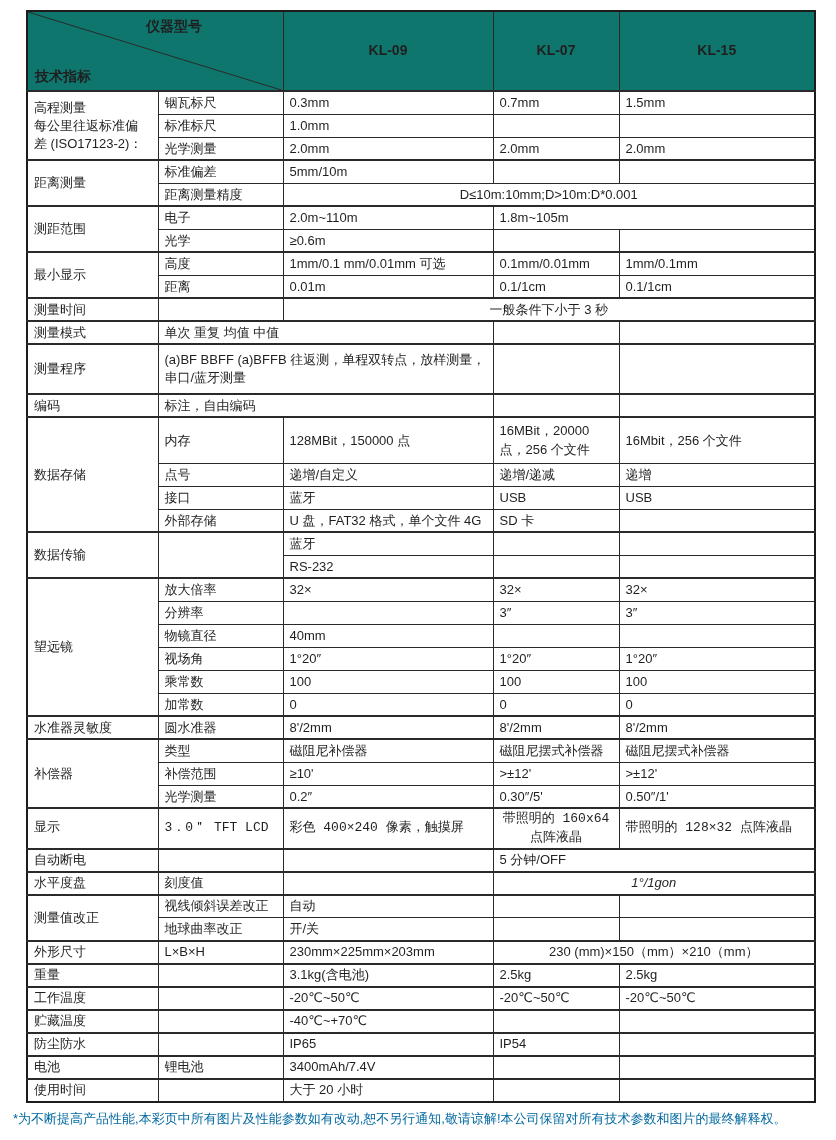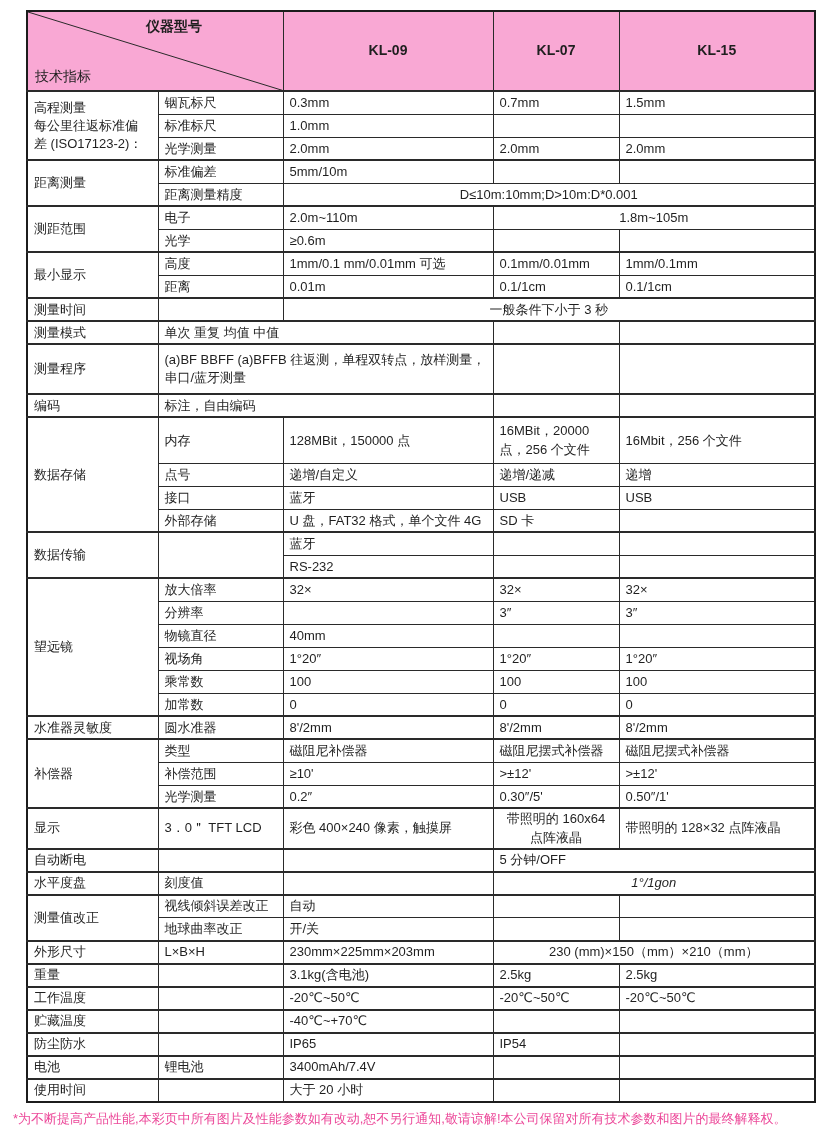--- a/index.html
+++ b/index.html
@@ -18,28 +18,28 @@
     border:1px solid #2a2a2a;
     padding:1px 6px;
     font-size:13px;line-height:1.4;
     vertical-align:middle;text-align:left;
     white-space:pre-line;overflow:hidden;
     background:#ffffff;
   }
   tr{height:23px;}
   tr.g td{border-top-width:2px;}
   tr.hdr{height:45px;}
-  tr.hdr td{background:#f9a8d4;font-weight:bold;font-size:14px;text-align:center;}
+  tr.hdr td{background:#0f766e;font-weight:bold;font-size:14px;text-align:center;}
   td.corner{position:relative;padding:0;}
   td.corner svg{position:absolute;left:0;top:0;width:100%;height:100%;display:block;}
   .c-top{position:absolute;top:5px;left:118px;font-weight:bold;font-size:14px;}
-  .c-bot{position:absolute;bottom:4px;left:7px;font-weight:normal;font-size:14px;}
+  .c-bot{position:absolute;bottom:4px;left:7px;font-weight:bold;font-size:14px;}
   .footnote{
     margin:7px 0 0 13px;width:815px;
-    font-size:13px;color:#ec4899;letter-spacing:0px;
+    font-size:13px;color:#0369a1;letter-spacing:0px;
   }
 </style>
 </head>
 <body>
 
 <table class="spec">
   <colgroup>
     <col class="c1">
       <col class="c2">
       <col class="c3">
@@ -88,21 +88,21 @@
         <td></td>
       </tr>
       <tr>
         <td>距离测量精度</td>
         <td colspan="3" style="text-align: center;">D≤10m:10mm;D&gt;10m:D*0.001</td>
       </tr>
       <tr class="g">
         <td rowspan="2">测距范围</td>
         <td>电子</td>
         <td>2.0m~110m</td>
-        <td colspan="2" style="text-align: center; margin-left: 40px;">1.8m~105m</td>
+        <td colspan="2" style=" margin-left: 40px;">1.8m~105m</td>
       </tr>
       <tr>
         <td>光学</td>
         <td>≥0.6m</td>
         <td></td>
         <td></td>
       </tr>
       <tr class="g">
         <td rowspan="2">最小显示</td>
         <td>高度</td>
@@ -232,21 +232,21 @@
         <td>≥10'</td>
         <td>&gt;±12'</td>
         <td>&gt;±12'</td>
       </tr>
       <tr>
         <td>光学测量</td>
         <td>0.2″</td>
         <td>0.30″/5'</td>
         <td>0.50″/1'</td>
       </tr>
-      <tr class="g" style="height: 28px;">
+      <tr class="g" style="height: 28px; font-family: Liberation Mono, monospace;">
         <td>显示</td>
         <td>3．0＂ TFT LCD</td>
         <td>彩色 400×240 像素，触摸屏</td>
         <td style="text-align: center;">带照明的 160x64 点阵液晶</td>
         <td>带照明的 128×32 点阵液晶</td>
       </tr>
       <tr class="g">
         <td>自动断电</td>
         <td></td>
         <td></td>

